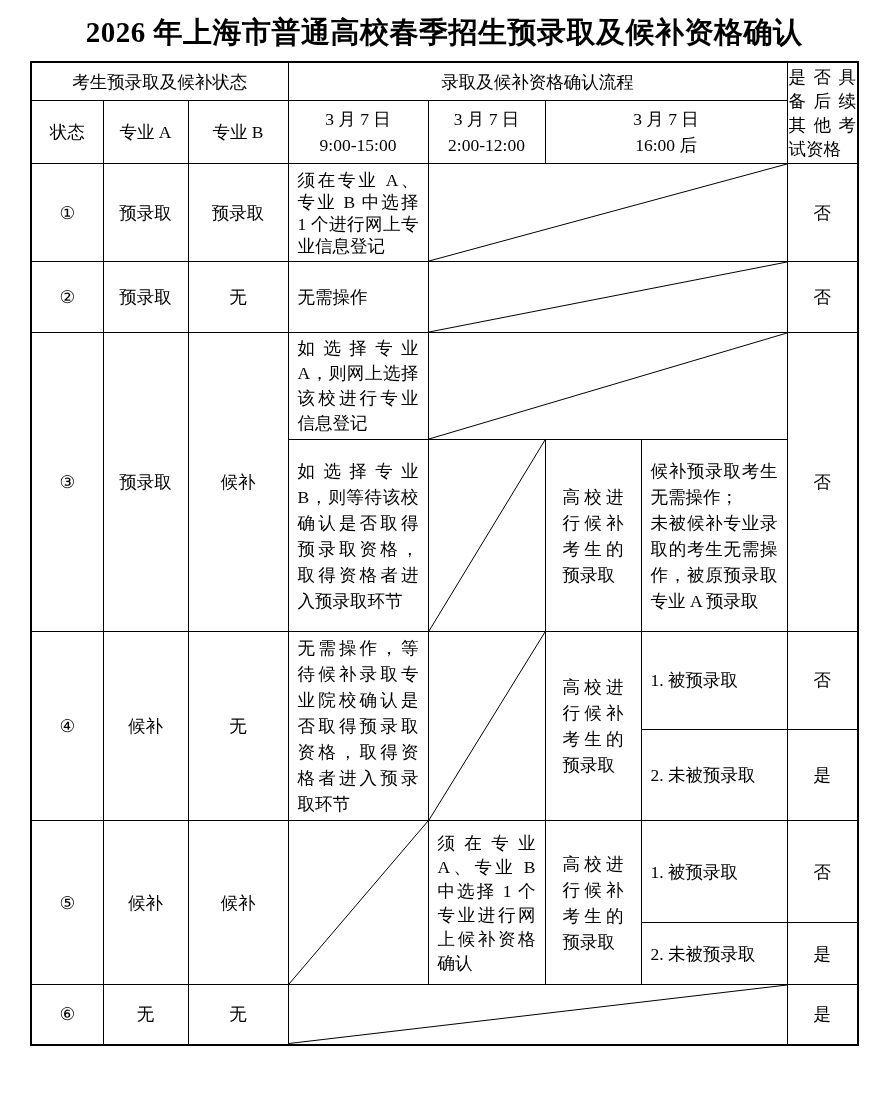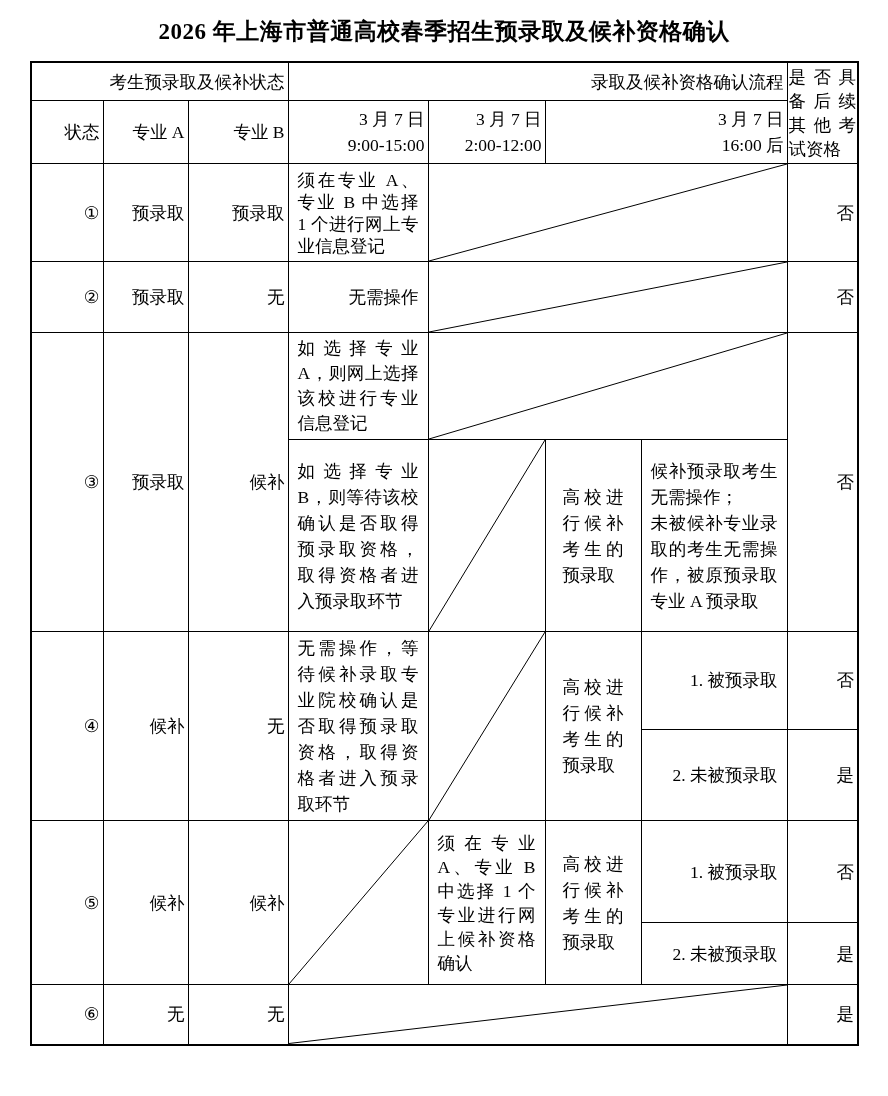--- a/index.html
+++ b/index.html
@@ -5,40 +5,40 @@
   html, body {
     margin: 0; padding: 0;
     width: 888px; height: 1096px;
     background: #ffffff;
     font-family: "Liberation Serif", "DejaVu Serif", serif;
     color: #000;
     overflow: hidden;
   }
   .title-block { margin-top: 10px; text-align: center; }
   .title-line {
-    font-size: 23px; font-weight: bold; line-height: 44px;
+    font-size: 29px; font-weight: bold; line-height: 44px;
     letter-spacing: 0.5px; white-space: nowrap;
   }
   table.flow {
     border-collapse: collapse;
     table-layout: fixed;
     margin-left: 30px; margin-top: 7px;
     width: 827px;
     border: 2px solid #000;
   }
   td {
     border: 1px solid #000;
     vertical-align: middle;
     font-size: 17.5px;
     line-height: 26px;
     overflow: hidden;
   }
-  .c { text-align: right; padding: 2px 3px; }
+  .c { text-align: center; padding: 2px 3px; }
   .j { text-align: justify; text-justify: inter-ideograph; padding: 3px 9px; }
-  .l { text-align: right; padding: 3px 9px; }
+  .l { text-align: left; padding: 3px 9px; }
   .lh22 { line-height: 22px; }
   .lh24 { line-height: 24px; }
   .lh25 { line-height: 25px; }
   .elig-hdr { text-align: justify; padding: 2px 1px; line-height: 24px; vertical-align: middle; }
   .squeeze { padding: 3px 17px; }
   .pre { white-space: pre-line; }
   .diag { position: relative; padding: 0; }
   .diag svg { position: absolute; left: 0; top: 0; width: 100%; height: 100%; display: block; }
 </style>
 </head>

